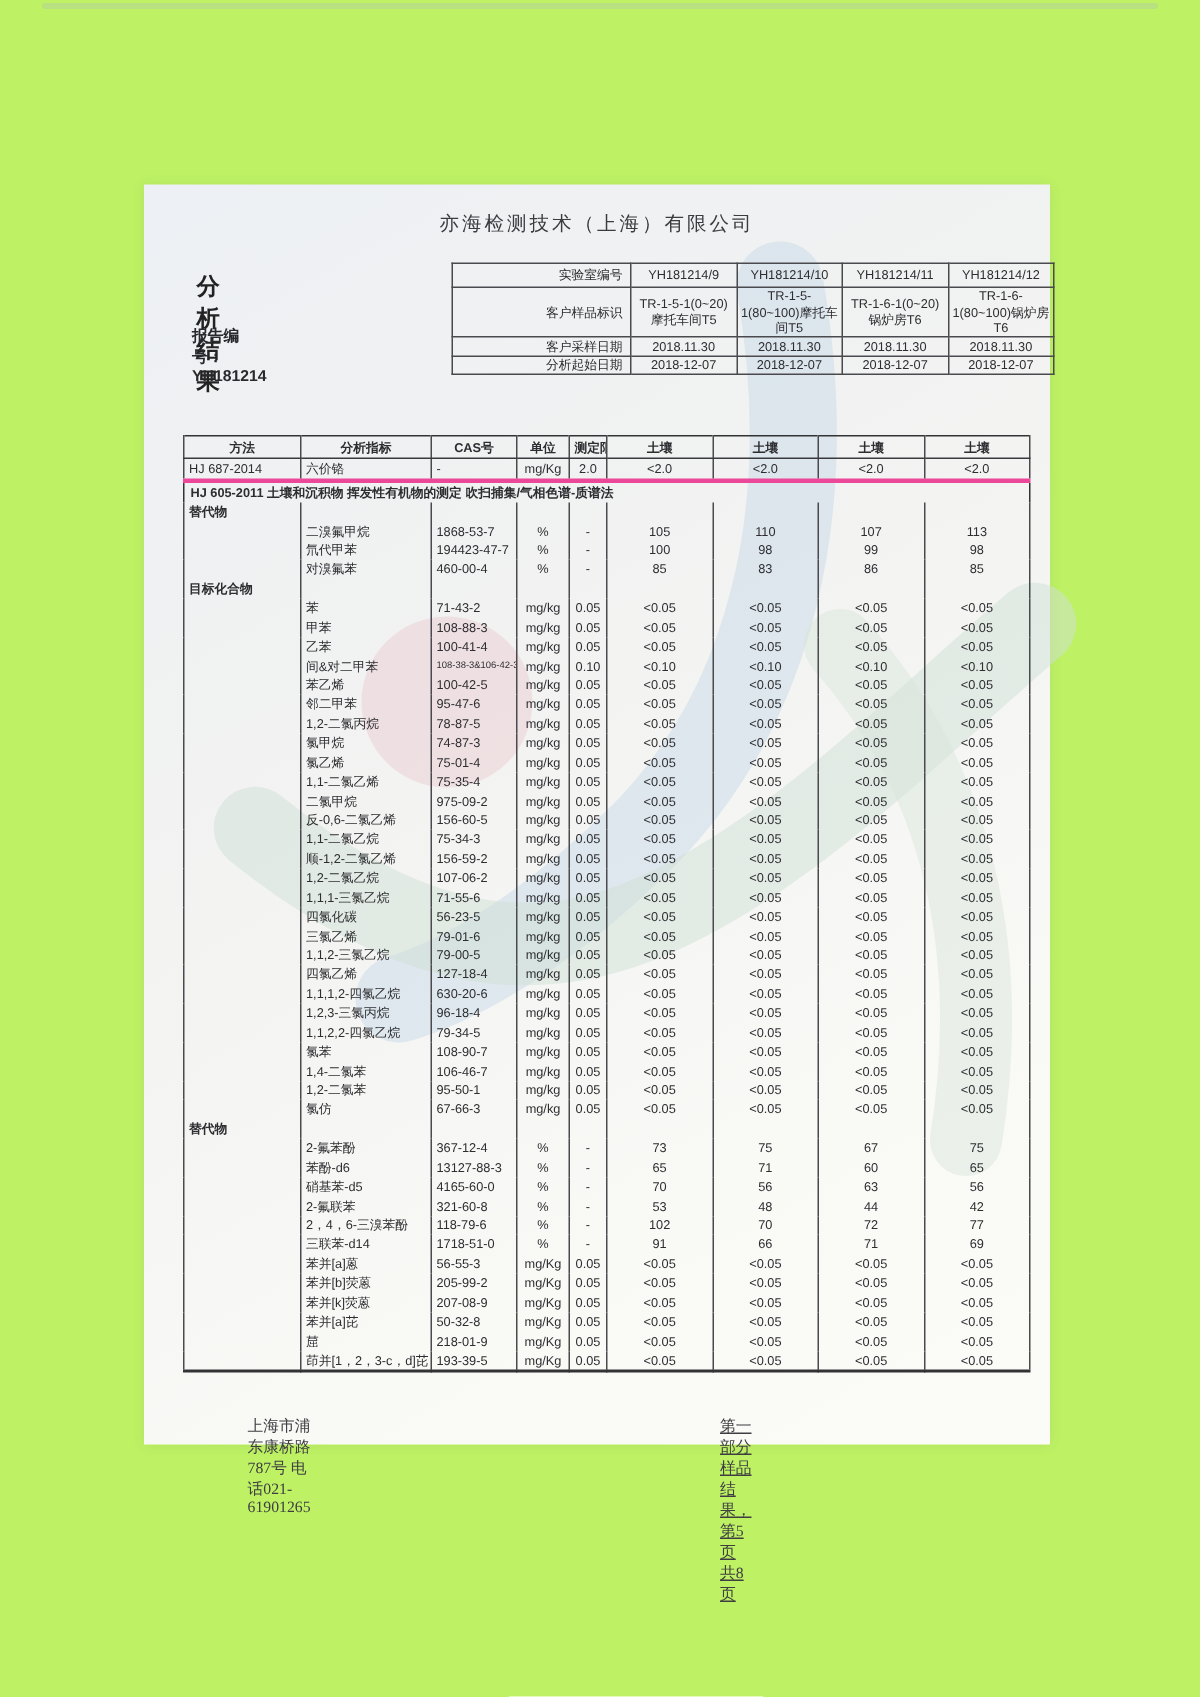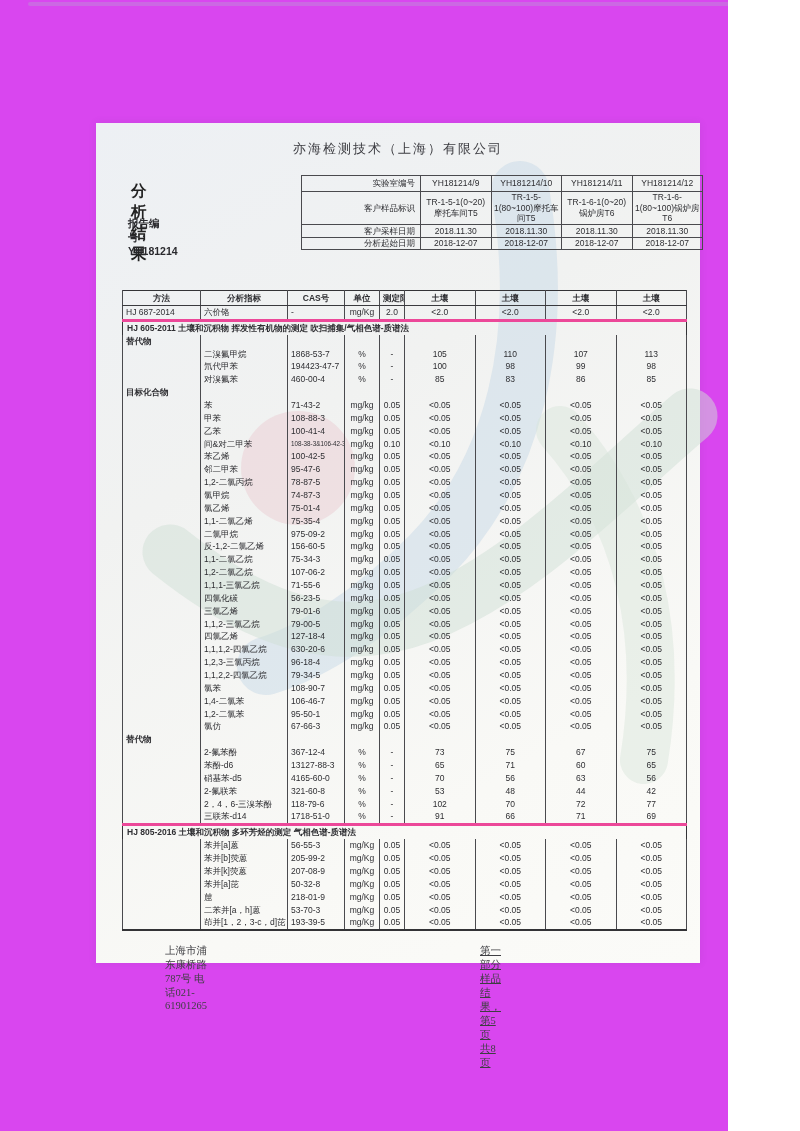--- a/index.html
+++ b/index.html
@@ -1,16 +1,16 @@
 <!DOCTYPE html>
 <html><head>
 <meta charset="utf-8">
 <style>
   html,body{margin:0;padding:0;background:#ffffff;}
-  #screen{position:relative;width:728px;height:1131px;background:#d946ef;overflow:hidden;
+  #screen{position:relative;width:800px;height:1131px;background:#bef264;overflow:hidden;
           font-family:"Liberation Sans",sans-serif;color:#2e2e32;}
   #top-streak{position:absolute;left:28px;top:2px;width:744px;height:4px;
               background:rgba(175,185,198,.30);border-radius:2px;}
   #paper{position:absolute;left:96px;top:123px;width:604px;height:840px;
          background:linear-gradient(150deg,#edf0f4 0%,#f1f2f1 35%,#f9f9f6 75%,#fbfbf8 100%);
          box-shadow:0 0 8px rgba(60,70,90,.10);}
   #watermark{position:absolute;left:0;top:0;z-index:1;pointer-events:none;}
   .layer{position:absolute;left:0;top:0;z-index:2;}
 
   #company-title{position:absolute;left:96px;top:140px;width:604px;text-align:center;
@@ -322,33 +322,44 @@
             <td class="c-cas">975-09-2</td>
             <td class="c-unit">mg/kg</td>
             <td class="c-limit">0.05</td>
             <td class="c-val">&lt;0.05</td>
             <td class="c-val">&lt;0.05</td>
             <td class="c-val">&lt;0.05</td>
             <td class="c-val">&lt;0.05</td>
           </tr>
           <tr>
             <td class="c-method"></td>
-            <td class="c-analyte">反-1,2-二氯乙烯</td>
+            <td class="c-analyte">反-0,6-二氯乙烯</td>
             <td class="c-cas">156-60-5</td>
             <td class="c-unit">mg/kg</td>
             <td class="c-limit">0.05</td>
             <td class="c-val">&lt;0.05</td>
             <td class="c-val">&lt;0.05</td>
             <td class="c-val">&lt;0.05</td>
             <td class="c-val">&lt;0.05</td>
           </tr>
           <tr>
             <td class="c-method"></td>
             <td class="c-analyte">1,1-二氯乙烷</td>
             <td class="c-cas">75-34-3</td>
+            <td class="c-unit">mg/kg</td>
+            <td class="c-limit">0.05</td>
+            <td class="c-val">&lt;0.05</td>
+            <td class="c-val">&lt;0.05</td>
+            <td class="c-val">&lt;0.05</td>
+            <td class="c-val">&lt;0.05</td>
+          </tr>
+          <tr>
+            <td class="c-method"></td>
+            <td class="c-analyte">顺-1,2-二氯乙烯</td>
+            <td class="c-cas">156-59-2</td>
             <td class="c-unit">mg/kg</td>
             <td class="c-limit">0.05</td>
             <td class="c-val">&lt;0.05</td>
             <td class="c-val">&lt;0.05</td>
             <td class="c-val">&lt;0.05</td>
             <td class="c-val">&lt;0.05</td>
           </tr>
           <tr>
             <td class="c-method"></td>
             <td class="c-analyte">1,2-二氯乙烷</td>
@@ -562,23 +573,20 @@
             <td class="c-method"></td>
             <td class="c-analyte">三联苯-d14</td>
             <td class="c-cas">1718-51-0</td>
             <td class="c-unit">%</td>
             <td class="c-limit">-</td>
             <td class="c-val">91</td>
             <td class="c-val">66</td>
             <td class="c-val">71</td>
             <td class="c-val">69</td>
           </tr>
-          <tr class="section">
-            <td colspan="9">HJ 805-2016 土壤和沉积物 多环芳烃的测定 气相色谱-质谱法</td>
-          </tr>
           <tr>
             <td class="c-method"></td>
             <td class="c-analyte">苯并[a]蒽</td>
             <td class="c-cas">56-55-3</td>
             <td class="c-unit">mg/Kg</td>
             <td class="c-limit">0.05</td>
             <td class="c-val">&lt;0.05</td>
             <td class="c-val">&lt;0.05</td>
             <td class="c-val">&lt;0.05</td>
             <td class="c-val">&lt;0.05</td>
@@ -613,31 +621,20 @@
             <td class="c-limit">0.05</td>
             <td class="c-val">&lt;0.05</td>
             <td class="c-val">&lt;0.05</td>
             <td class="c-val">&lt;0.05</td>
             <td class="c-val">&lt;0.05</td>
           </tr>
           <tr>
             <td class="c-method"></td>
             <td class="c-analyte">䓛</td>
             <td class="c-cas">218-01-9</td>
-            <td class="c-unit">mg/Kg</td>
-            <td class="c-limit">0.05</td>
-            <td class="c-val">&lt;0.05</td>
-            <td class="c-val">&lt;0.05</td>
-            <td class="c-val">&lt;0.05</td>
-            <td class="c-val">&lt;0.05</td>
-          </tr>
-          <tr>
-            <td class="c-method"></td>
-            <td class="c-analyte">二苯并[a，h]蒽</td>
-            <td class="c-cas">53-70-3</td>
             <td class="c-unit">mg/Kg</td>
             <td class="c-limit">0.05</td>
             <td class="c-val">&lt;0.05</td>
             <td class="c-val">&lt;0.05</td>
             <td class="c-val">&lt;0.05</td>
             <td class="c-val">&lt;0.05</td>
           </tr>
           <tr>
             <td class="c-method"></td>
             <td class="c-analyte">茚并[1，2，3-c，d]芘</td>

